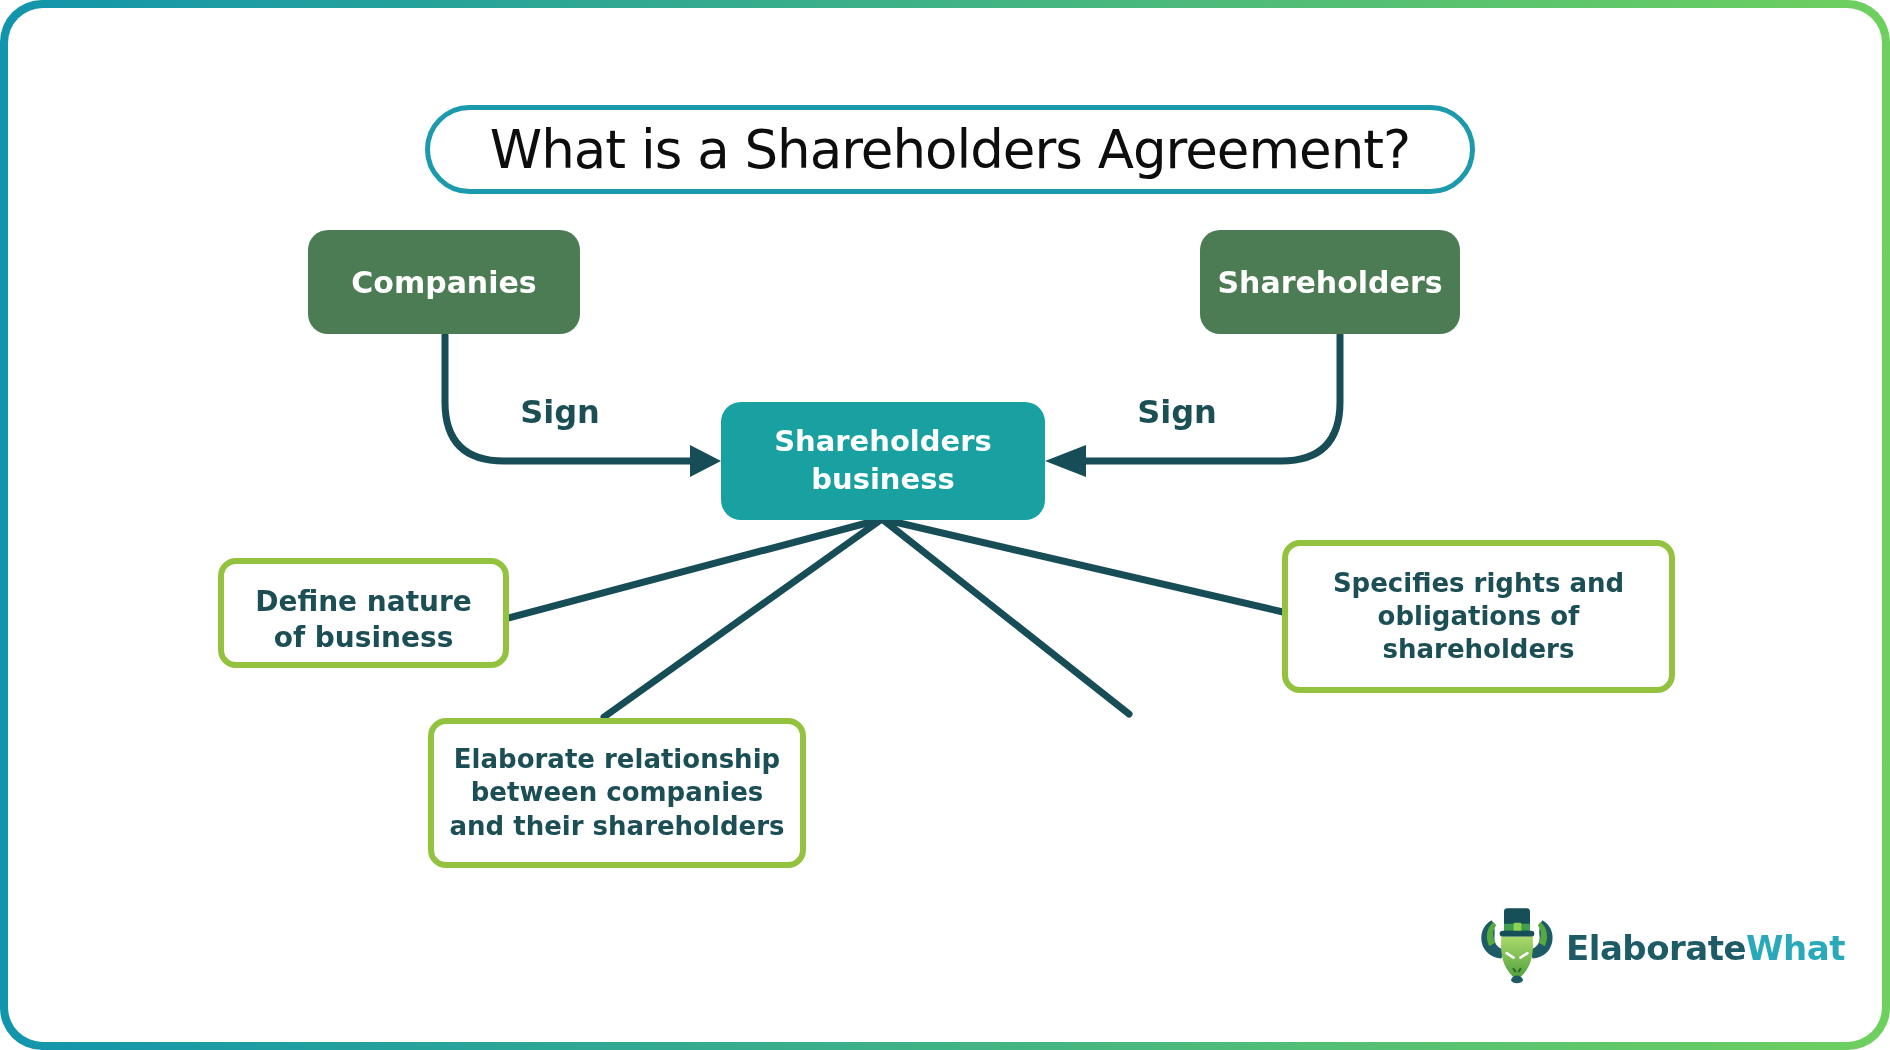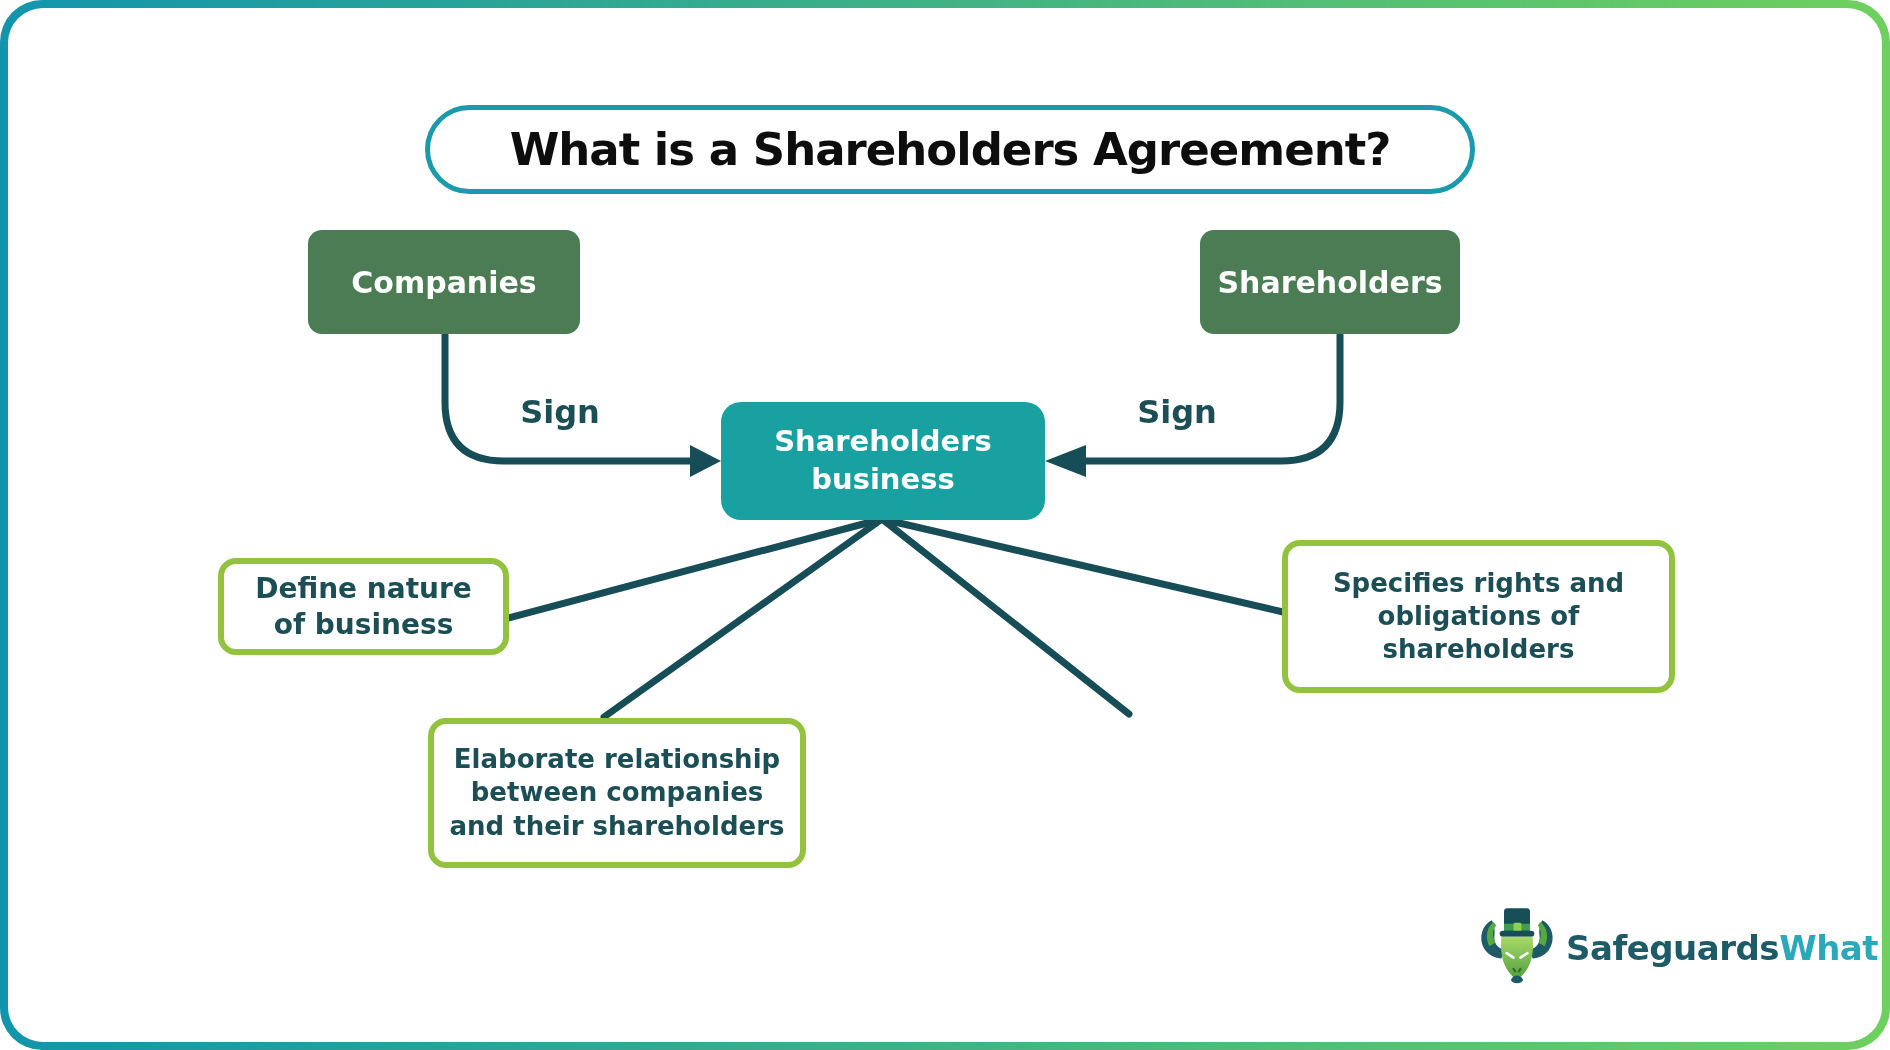--- a/index.html
+++ b/index.html
@@ -8,30 +8,30 @@
     --line-teal:#164d56; --text-teal:#1c4f55; --title-text:#0d0d0d;
     --logo-dark:#1d5b66; --logo-teal:#2aa9bb;
   }
   *{margin:0;padding:0;box-sizing:border-box;}
   body{font-family:"DejaVu Sans","Liberation Sans",sans-serif;background:#fff;}
   .stage{position:relative;width:1890px;height:1050px;background:#fff;overflow:hidden;}
   .frame{position:absolute;inset:0;border-radius:42px;background:linear-gradient(90deg,var(--frame-teal),var(--frame-green));padding:8px;}
   .frame-inner{width:100%;height:100%;background:#fff;border-radius:35px;}
   .abs{position:absolute;display:flex;align-items:center;justify-content:center;text-align:center;}
   .title-box{left:425px;top:105px;width:1050px;height:89px;border:5px solid var(--title-border);border-radius:45px;background:#fff;}
-  .title-text{font-size:45px;font-weight:700;color:var(--title-text);letter-spacing:-1px;}
-  .party-box{width:272px;height:104px;background:var(--party-green);border-radius:14px;color:#fff;font-weight:800;font-size:30px;}
+  .title-text{font-size:53px;font-weight:400;color:var(--title-text);letter-spacing:-1px;}
+  .party-box{width:272px;height:104px;background:var(--party-green);border-radius:20px;color:#fff;font-weight:800;font-size:30px;}
   .party-left{left:308px;top:230px;}
   .party-right{left:1200px;top:230px;width:260px;}
   .center-box{left:721px;top:402px;width:324px;height:118px;background:var(--center-teal);border-radius:20px;color:#fff;font-weight:800;font-size:29px;line-height:1.3;padding:0 16px;}
   .sign{position:absolute;width:110px;text-align:center;font-weight:800;font-size:32px;color:var(--text-teal);}
   .sign-left{left:505px;top:393px;}
   .sign-right{left:1122px;top:393px;}
   .outcome{background:#fff;border:6px solid var(--outcome-border);border-radius:18px;color:var(--text-teal);font-weight:800;line-height:1.28;padding:6px 14px;}
-  .outcome-define{left:218px;top:558px;width:291px;height:97px;font-size:28px;align-items:flex-end;}
+  .outcome-define{left:218px;top:558px;width:291px;height:110px;font-size:28px;align-items:flex-end;}
   .outcome-elaborate{left:428px;top:718px;width:378px;height:150px;font-size:26px;}
   .outcome-safeguards{left:943px;top:718px;width:398px;height:150px;font-size:26px;}
   .outcome-specifies{left:1282px;top:540px;width:393px;height:153px;font-size:26px;}
   .wires{position:absolute;inset:0;pointer-events:none;}
   .wires path{stroke:var(--line-teal);stroke-width:7;fill:none;stroke-linecap:round;stroke-linejoin:round;}
   .wires polygon{fill:var(--line-teal);}
   .logo{position:absolute;left:1478px;top:903px;height:90px;display:flex;align-items:center;gap:10px;}
   .logo-text{font-size:34px;font-weight:800;letter-spacing:-0.5px;white-space:nowrap;}
   .logo-text .p1{color:var(--logo-dark);}
   .logo-text .p2{color:var(--logo-teal);}
@@ -104,16 +104,16 @@
 
       <path d="M27,37 L63,37 C65,58 61,75 45,87 C29,75 25,58 27,37 Z" fill="url(#faceGrad)"></path>
       <path d="M38,87 C40,92 50,92 52,87 C50,80 40,80 38,87 Z" fill="#1d5b66"></path>
 
       <path d="M33,56 L41,61" stroke="#ffffff" stroke-width="3" stroke-linecap="round"></path>
       <path d="M57,56 L49,61" stroke="#ffffff" stroke-width="3" stroke-linecap="round"></path>
 
       <path d="M41,74 L43,77 M49,74 L47,77" stroke="#2c6b2f" stroke-width="2.5" stroke-linecap="round"></path>
     </svg>
     <div class="logo-text">
-      <span class="p1">Safeguards</span><span class="p2">What</span>
+      <span class="p1">Elaborate</span><span class="p2">What</span>
     </div>
   </div>
 </div>
 
 </body></html>

